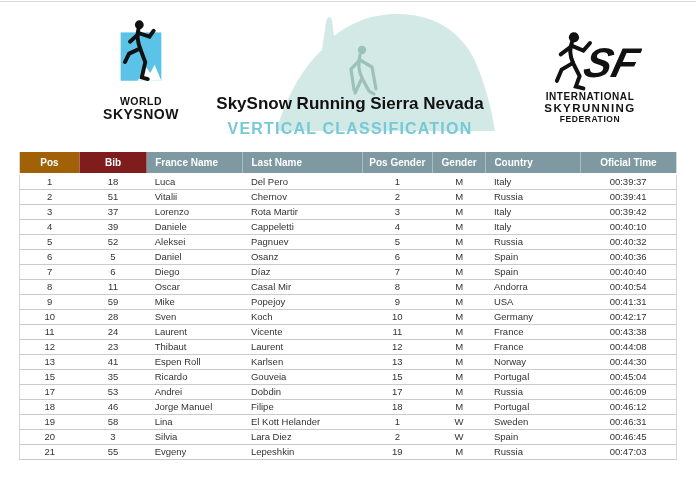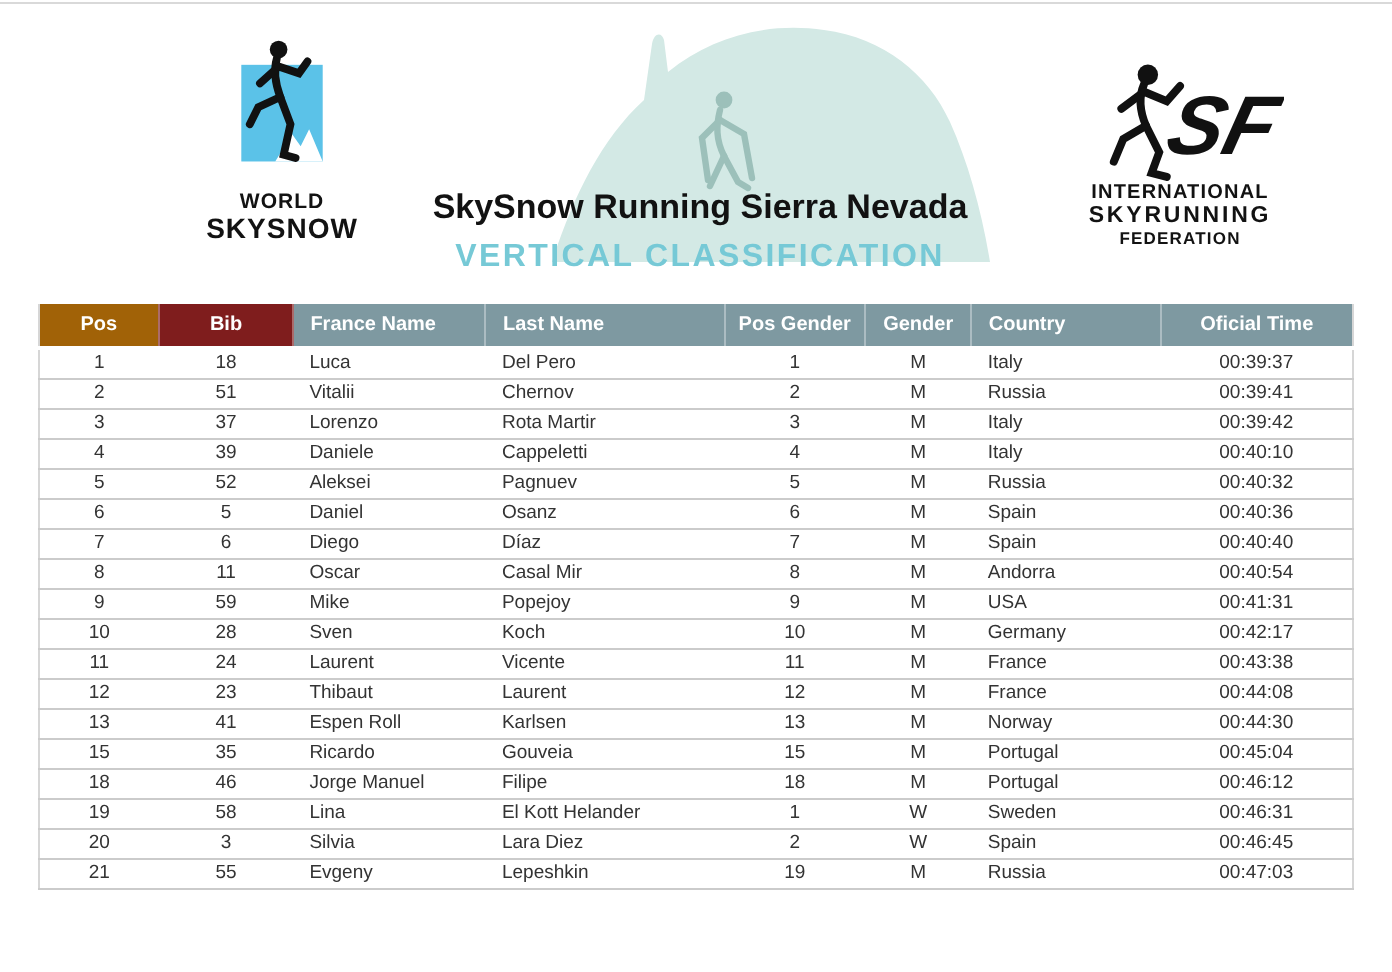--- a/index.html
+++ b/index.html
@@ -259,20 +259,30 @@
         <td class="c0">15</td>
         <td class="c1">35</td>
         <td class="c2">Ricardo</td>
         <td class="c3">Gouveia</td>
         <td class="c4">15</td>
         <td class="c5">M</td>
         <td class="c6">Portugal</td>
         <td class="c7">00:45:04</td>
       </tr>
       <tr>
+        <td class="c0">17</td>
+        <td class="c1">53</td>
+        <td class="c2">Andrei</td>
+        <td class="c3">Dobdin</td>
+        <td class="c4">17</td>
+        <td class="c5">M</td>
+        <td class="c6">Russia</td>
+        <td class="c7">00:46:09</td>
+      </tr>
+      <tr>
         <td class="c0">18</td>
         <td class="c1">46</td>
         <td class="c2">Jorge Manuel</td>
         <td class="c3">Filipe</td>
         <td class="c4">18</td>
         <td class="c5">M</td>
         <td class="c6">Portugal</td>
         <td class="c7">00:46:12</td>
       </tr>
       <tr>

